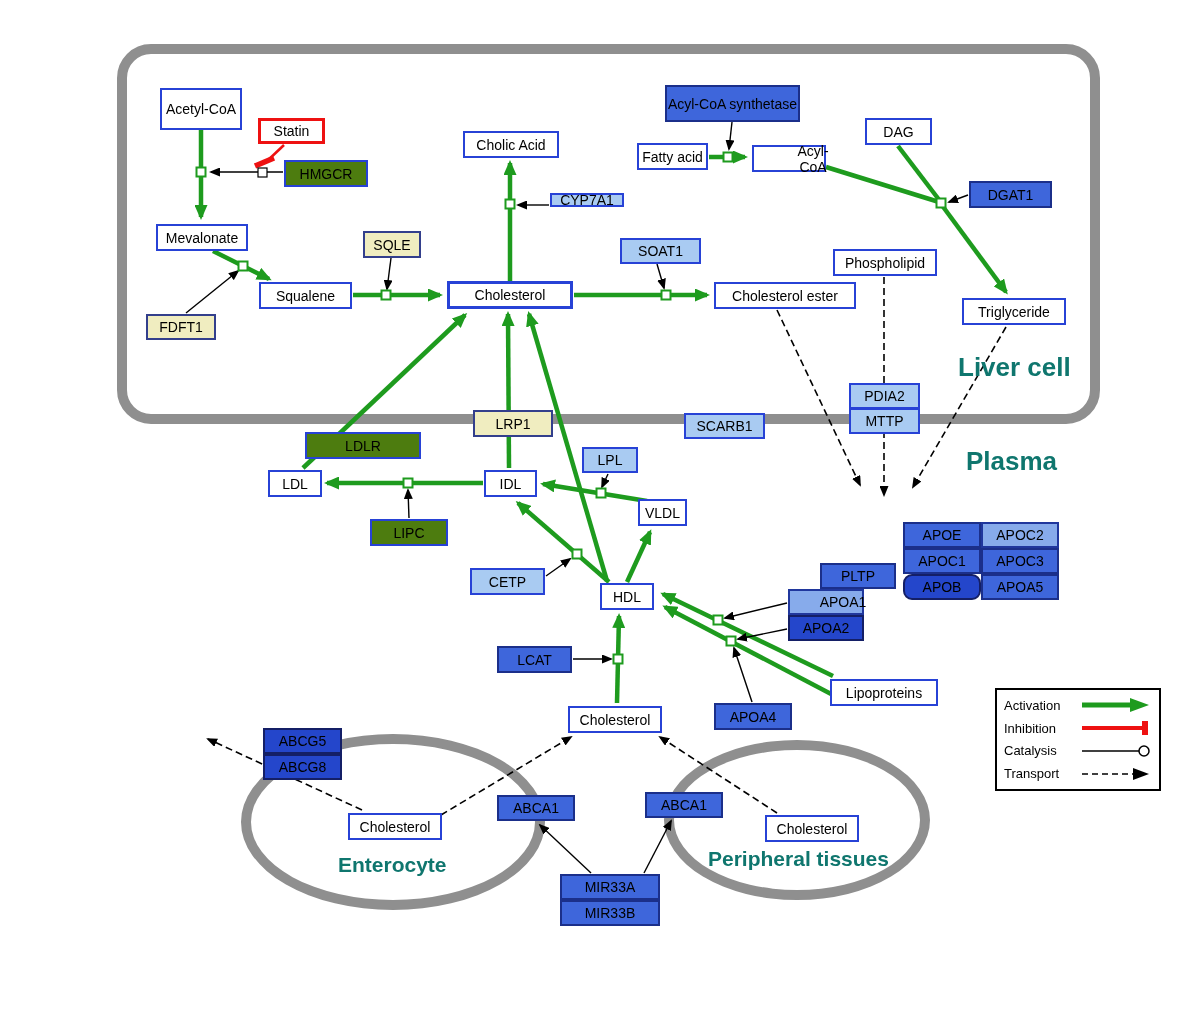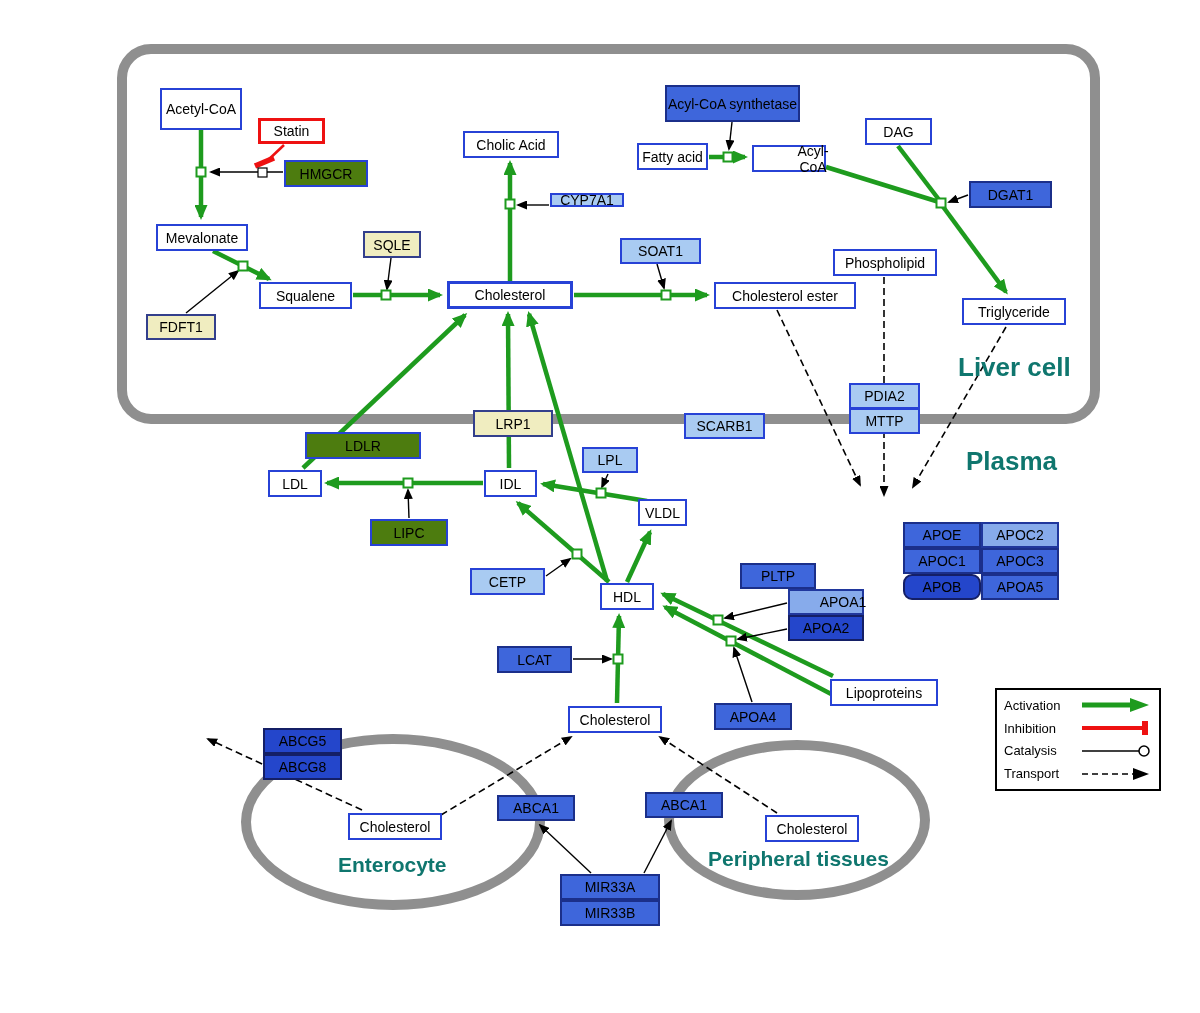--- a/index.html
+++ b/index.html
@@ -154,21 +154,21 @@
       <div class="node lightblue" style="left: 849px; top: 383px; width: 71px; height: 26px;">PDIA2</div>
       <div class="node lightblue" style="left: 849px; top: 408px; width: 71px; height: 26px;">MTTP</div>
       <div class="node metabolite" style="left: 268px; top: 470px; width: 54px; height: 27px;">LDL</div>
       <div class="node metabolite" style="left: 484px; top: 470px; width: 53px; height: 27px;">IDL</div>
       <div class="node lightblue" style="left: 582px; top: 447px; width: 56px; height: 26px;">LPL</div>
       <div class="node metabolite" style="left: 638px; top: 499px; width: 49px; height: 27px;">VLDL</div>
       <div class="node yellow" style="left: 370px; top: 519px; width: 78px; height: 27px;">LIPC</div>
       <div class="node lightblue" style="left: 470px; top: 568px; width: 75px; height: 27px;">CETP</div>
       <div class="node metabolite" style="left: 600px; top: 583px; width: 54px; height: 27px;">HDL</div>
       <div class="node blue" style="left: 497px; top: 646px; width: 75px; height: 27px;">LCAT</div>
-      <div class="node blue" style="left: 740px; top: 563px; width: 76px; height: 26px;">PLTP</div>
+      <div class="node blue" style="left: 820px; top: 563px; width: 76px; height: 26px;">PLTP</div>
       <div class="node lightblue2" style="left: 788px; top: 589px; width: 76px; height: 26px; padding-left: 34px;">APOA1</div>
       <div class="node darkblue" style="left: 788px; top: 615px; width: 76px; height: 26px;">APOA2</div>
       <div class="node blue" style="left: 714px; top: 703px; width: 78px; height: 27px;">APOA4</div>
       <div class="node metabolite" style="left: 830px; top: 679px; width: 108px; height: 27px;">Lipoproteins</div>
       <div class="node blue" style="left: 903px; top: 522px; width: 78px; height: 26px;">APOE</div>
       <div class="node lightblue2" style="left: 981px; top: 522px; width: 78px; height: 26px;">APOC2</div>
       <div class="node blue" style="left: 903px; top: 548px; width: 78px; height: 26px;">APOC1</div>
       <div class="node blue" style="left: 981px; top: 548px; width: 78px; height: 26px;">APOC3</div>
       <div class="node darkblue" style="left: 903px; top: 574px; width: 78px; height: 26px; border-radius: 9px;">APOB</div>
       <div class="node blue" style="left: 981px; top: 574px; width: 78px; height: 26px;">APOA5</div>

